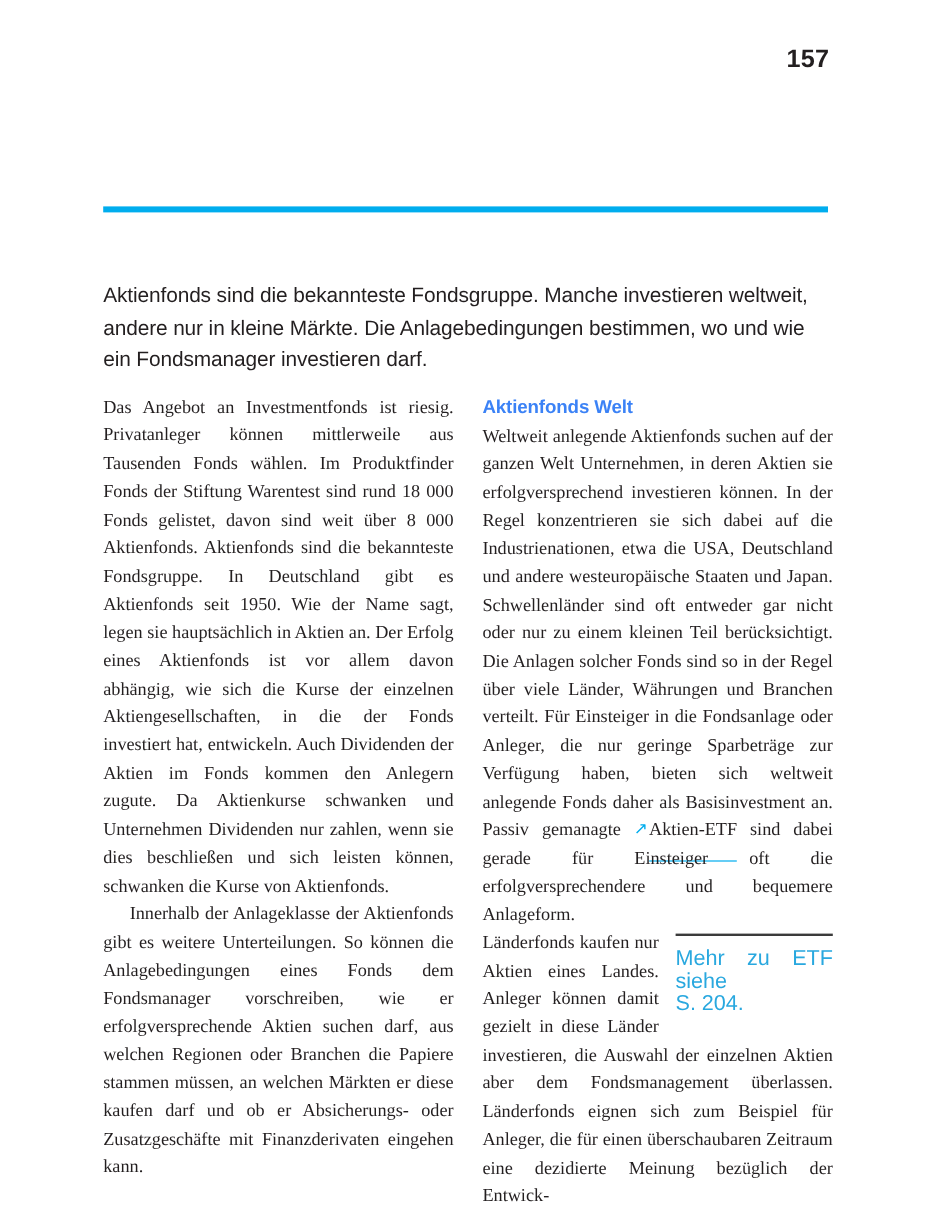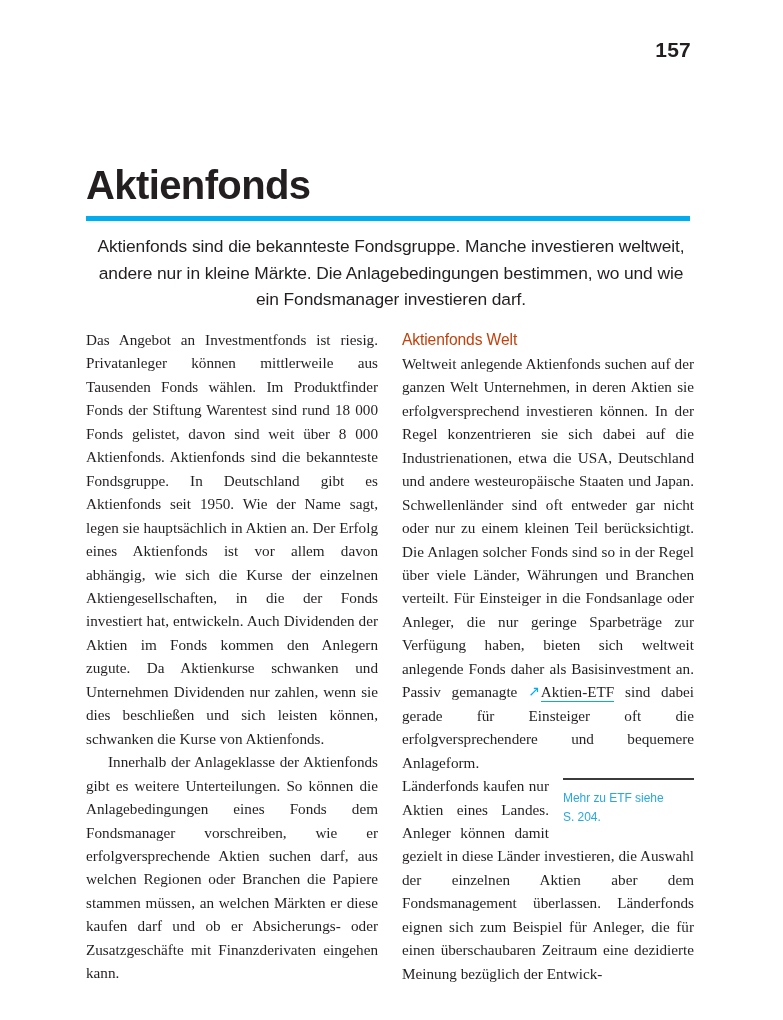--- a/index.html
+++ b/index.html
@@ -64,21 +64,20 @@
   .lead {
     position: absolute;
     left: 86px;
     top: 233px;
     width: 610px;
     font-family: "Liberation Sans", "DejaVu Sans", sans-serif;
     font-size: 17.4px;
     line-height: 26.5px;
     letter-spacing: -0.1px;
     color: #231f20;
-    text-align: center;
   }
 
   
   .columns {
     position: absolute;
     left: 86px;
     top: 328px;
     width: 604px;
     height: 600px;
   }
@@ -100,79 +99,78 @@
     text-align: justify;
     text-justify: inter-word;
     font-family: Liberation Serif, serif;
   }
   .col p.indent {
     text-indent: 1.45em;
   }
 
   h2.sub {
     font-family: "Liberation Sans", "DejaVu Sans", sans-serif;
-    font-weight: normal;
+    font-weight: bold;
     font-size: 15.6px;
     line-height: 23.45px;
     letter-spacing: -0.1px;
     margin: 0 0 0.5px 0;
-    color: #c2410c;
+    color: #3b82f6;
   }
   h2.sub.second {
     margin-top: 23.4px;
   }
 
   
   .xref-arrow {
     display: inline-block;
     color: #00ADEE;
     font-size: 14px;
     line-height: 1;
     transform: translateY(-1px);
     margin-right: 1px;
   }
   .xref {
     color: #231f20;
     text-decoration: none;
     border-bottom: 1.3px solid #00ADEE;
-    padding-bottom: 1px;
+    padding-bottom: 17px;
   }
 
   
   .note {
     float: right;
     width: 131px;
     margin: 4px 0 6px 14px;
     shape-outside: inset(0);
   }
   .note-rule {
     height: 1.6px;
     background: #3b3b3b;
     width: 131px;
     margin-bottom: 9px;
   }
   .note-text {
     font-family: "Liberation Sans", "DejaVu Sans", sans-serif;
-    font-size: 12px;
+    font-size: 18px;
     line-height: 19px;
     color: #29A8DF;
     letter-spacing: -0.05px;
   }
 
   .nowrap { white-space: nowrap; }
 </style>
 </head>
 <body>
 
 <div class="page">
 
   <div class="folio">157</div>
 
   <div class="headline-block">
-    <h1 class="headline">Aktienfonds</h1>
     <div class="headline-rule"></div>
   </div>
 
   <div class="lead">Aktienfonds sind die bekannteste Fondsgruppe. Manche investieren weltweit, andere nur in kleine Märkte. Die Anlagebedingungen bestimmen, wo und wie ein Fondsmanager investieren darf.</div>
 
   <div class="columns">
 
     <div class="col col-left">
       <p>Das Angebot an Investmentfonds ist riesig. Privatanleger können mittlerweile aus Tausenden Fonds wählen. Im Produktfinder Fonds der Stiftung Warentest sind rund 18 000 Fonds gelistet, davon sind weit über 8 000 Aktienfonds. Aktienfonds sind die bekannteste Fondsgruppe. In Deutschland gibt es Aktienfonds seit 1950. Wie der Name sagt, legen sie hauptsächlich in Aktien an. Der Erfolg eines Aktienfonds ist vor allem davon abhängig, wie sich die Kurse der einzelnen Aktiengesellschaften, in die der Fonds investiert hat, entwickeln. Auch Dividenden der Aktien im Fonds kommen den Anlegern zugute. Da Aktienkurse schwanken und Unternehmen Dividenden nur zahlen, wenn sie dies beschließen und sich leisten können, schwanken die Kurse von Aktienfonds.</p>
       <p class="indent">Innerhalb der Anlageklasse der Aktienfonds gibt es weitere Unterteilungen. So können die Anlagebedingungen eines Fonds dem Fondsmanager vorschreiben, wie er erfolgversprechende Aktien suchen darf, aus welchen Regionen oder Branchen die Papiere stammen müssen, an welchen Märkten er diese kaufen darf und ob er Absicherungs- oder Zusatzgeschäfte mit Finanzderivaten eingehen kann.</p>

